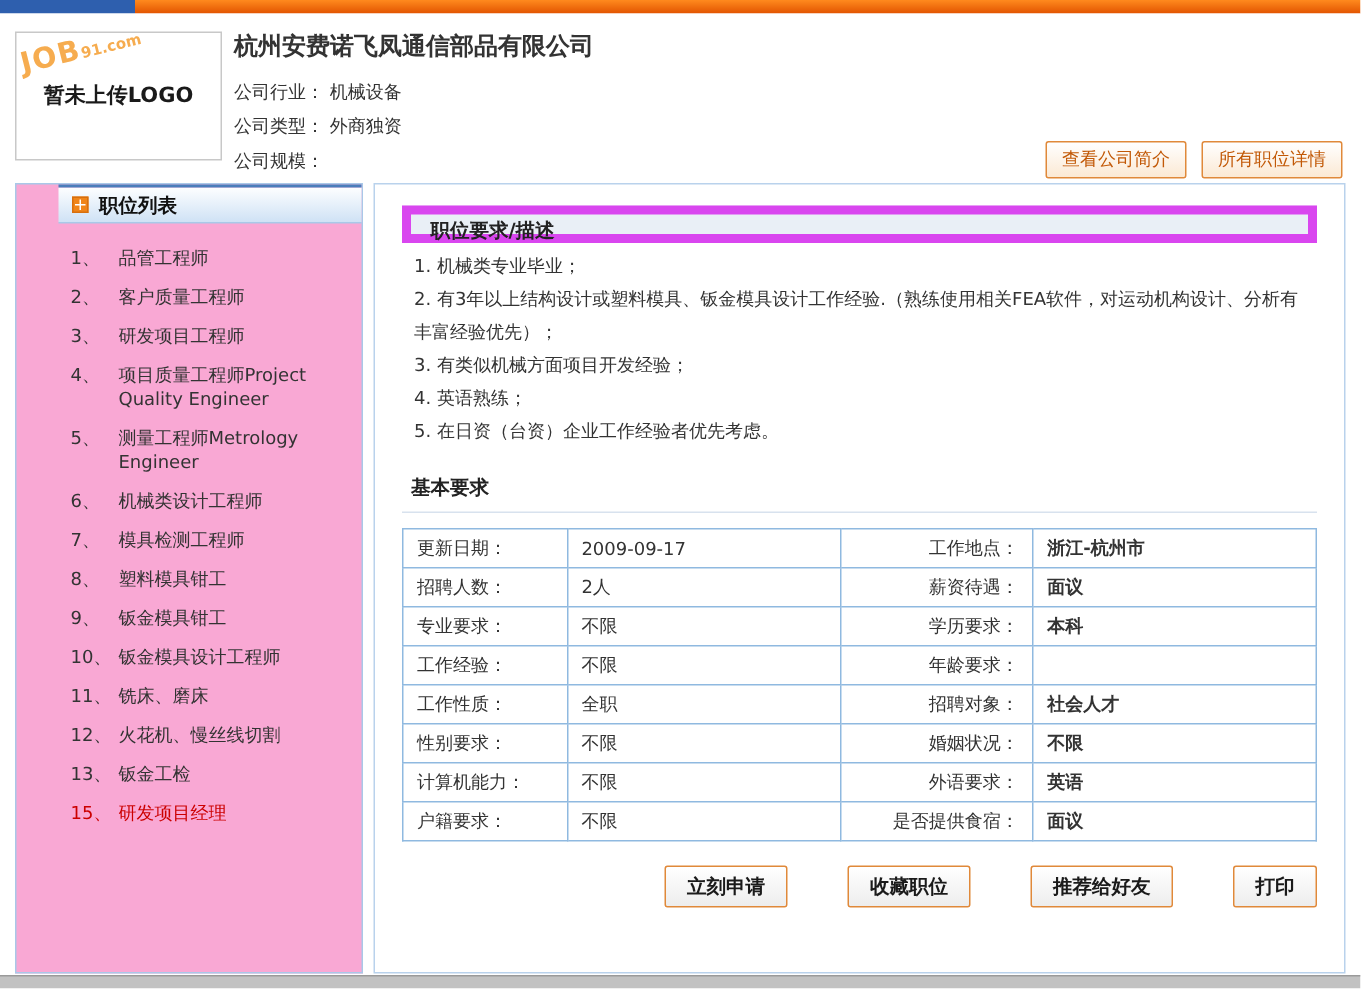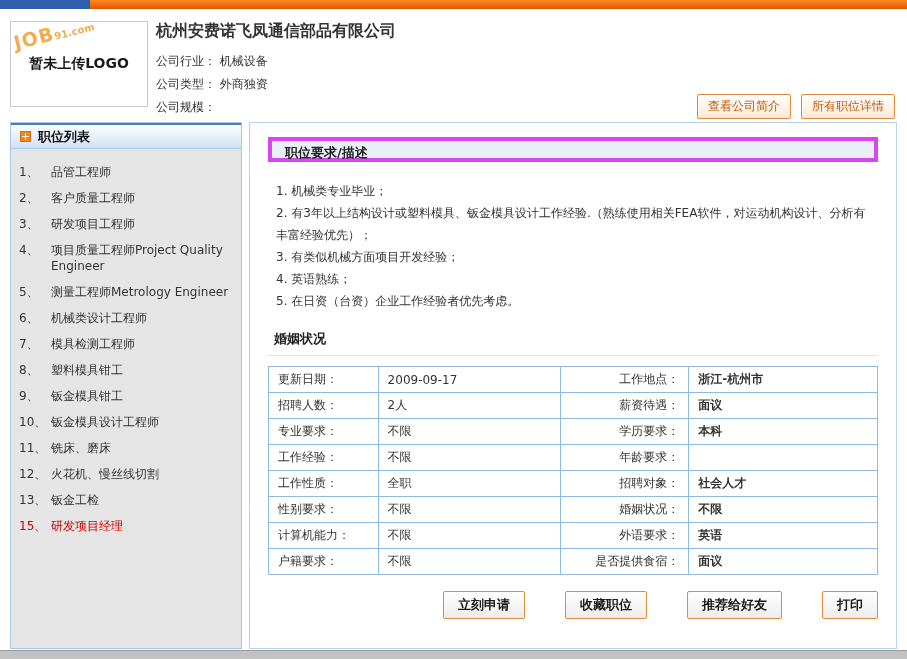--- a/index.html
+++ b/index.html
@@ -34,22 +34,23 @@
   .header-buttons { position: absolute; right: 12px; bottom: 2px; display: flex; gap: 10px; }
   .btn-orange {
     border: 1px solid #e0893a; background: linear-gradient(#ffffff, #fbe9d4);
     color: #c25907; font-size: 12px; padding: 3px 10px; border-radius: 2px;
     cursor: pointer; font-family: inherit;
   }
 
   
   .main { display: flex; align-items: stretch; padding: 0 10px; height: 527px; margin-top: 1px; }
   .sidebar {
-    width: 232px; flex: none; border: 1px solid #a9c8e8; background: #e5e5e5;
+    width: 232px; flex: none; border: 1px solid #a9c8e8; background: #f9a8d4;
     margin-right: 7px;
+    padding-left: 28px;
   }
   .sidebar-header {
     height: 26px; display: flex; align-items: center; gap: 7px; padding-left: 9px;
     background: linear-gradient(#fdfeff, #cfe2f5);
     border-top: 2px solid #4a7ebb; border-bottom: 1px solid #a9c8e8;
     font-weight: bold; font-size: 13px; color: #111;
   }
   .icon-grid {
     width: 11px; height: 11px; flex: none;
     background:
@@ -70,23 +71,23 @@
   .content {
     flex: 1; border: 1px solid #b9d2ec; background: #fff;
     padding: 14px 18px 0 18px; overflow: hidden;
   }
   .job-title-line { margin: 6px 0 16px 2px; }
   .job-label { color: #cc0000; font-weight: bold; font-size: 14px; }
   .job-title { color: #cc0000; font-weight: bold; font-size: 15px; margin: 0 4px; }
   .job-count { color: #333; font-size: 12px; }
   .job-validity { color: #333; font-size: 12px; margin-left: 6px; }
   .section-bar {
-    background: #e9eff6; border: 4px solid #d946ef;
+    background: #e9eff6; border: 6px solid #d946ef;
     height: 25px; line-height: 23px; padding-left: 13px;
-    font-weight: bold; font-size: 13px; color: #222; margin-bottom: 14px;
+    font-weight: bold; font-size: 13px; color: #222; 
   }
   .desc { padding: 4px 6px 14px 8px; line-height: 22px; color: #333; }
   .req-header {
     font-weight: bold; font-size: 13px; color: #222;
     padding: 4px 0 7px 6px; border-bottom: 1px solid #d8e2ee; margin-bottom: 10px;
   }
   table.req { width: 100%; border-collapse: collapse; }
   table.req td {
     border: 1px solid #8fb9e0; height: 26px; padding: 2px 9px; font-size: 12px;
     background: #fff;
@@ -216,21 +217,21 @@
     <div class="section-bar">职位要求/描述</div>
 
     <div class="desc">
       <div>1. 机械类专业毕业；</div>
       <div>2. 有3年以上结构设计或塑料模具、钣金模具设计工作经验.（熟练使用相关FEA软件，对运动机构设计、分析有丰富经验优先）；</div>
       <div>3. 有类似机械方面项目开发经验；</div>
       <div>4. 英语熟练；</div>
       <div>5. 在日资（台资）企业工作经验者优先考虑。</div>
     </div>
 
-    <div class="req-header">婚姻状况</div>
+    <div class="req-header">基本要求</div>
 
     <table class="req">
       <tbody>
         <tr>
           <td class="lbl">更新日期：</td>
           <td class="val">2009-09-17</td>
           <td class="lbl2">工作地点：</td>
           <td class="val2">浙江-杭州市</td>
         </tr>
         <tr>

